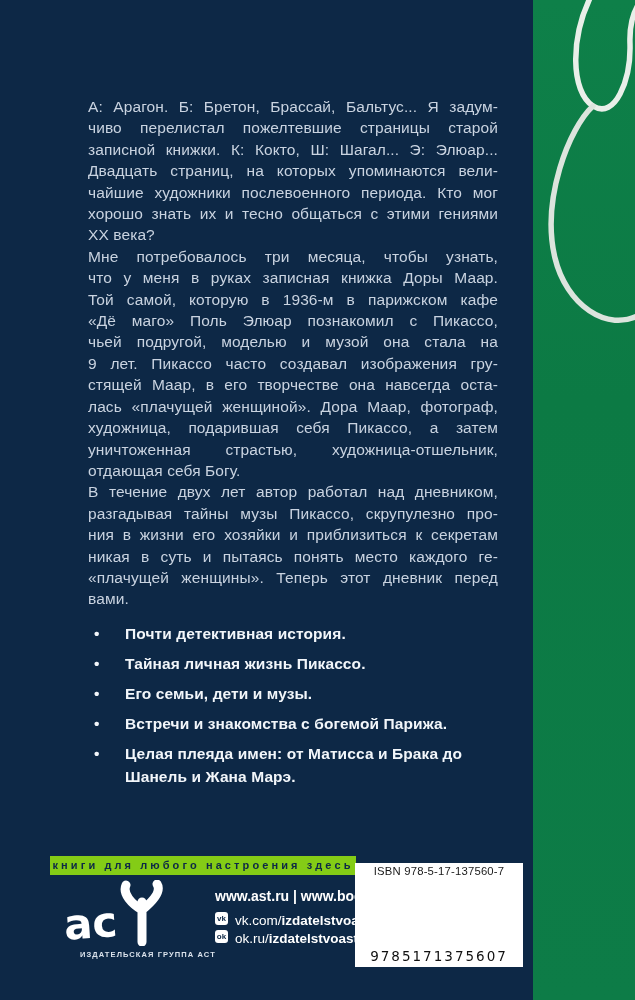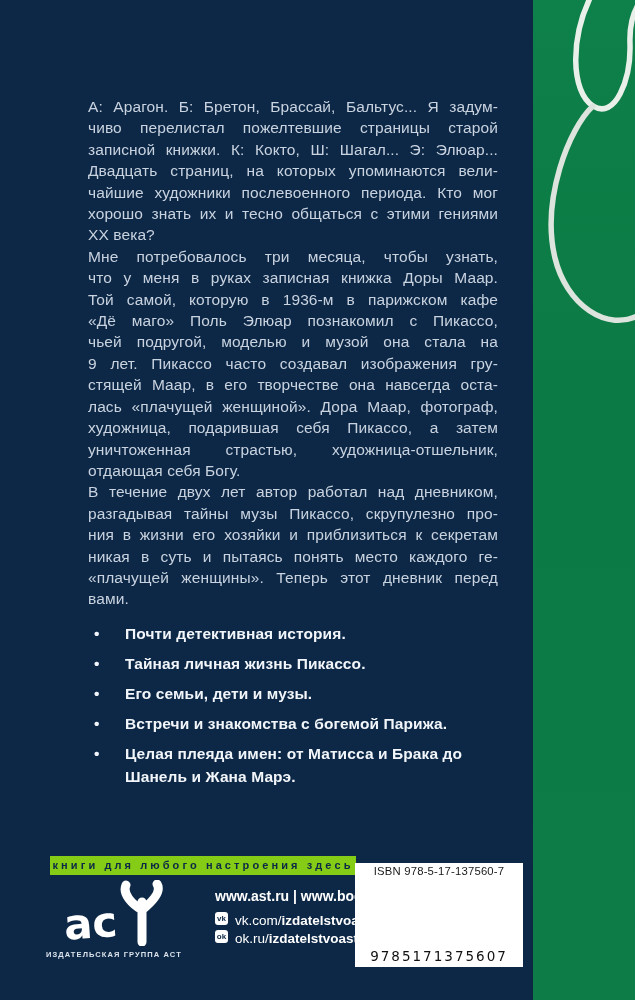--- a/index.html
+++ b/index.html
@@ -45,21 +45,21 @@
   .logo-area{position:absolute;left:46px;top:880px;width:134px;text-align:center;}
   .logo-row{position:relative;height:66px;}
   .logo-letters{
     position:absolute;left:18px;bottom:2px;color:#ffffff;font-weight:700;
     font-size:42px;line-height:40px;font-family:"DejaVu Sans",sans-serif;
     transform:rotate(-4deg);
   }
   .logo-figure{position:absolute;left:64px;top:0px;}
   .logo-caption{
     margin-top:4px;color:#dbe3ec;font-size:7.5px;font-weight:700;
-    letter-spacing:1.1px;white-space:nowrap;
+    letter-spacing:1.1px;white-space:nowrap;margin-left:34px;
   }
   .links{position:absolute;left:215px;top:888px;color:#ffffff;}
   .sites-line{font-weight:700;font-size:14px;line-height:16px;margin-bottom:8px;}
   .social-line{display:flex;font-size:13.5px;line-height:17px;margin-bottom:1px;}
   .social-icon{
     width:13px;height:13px;background:#ffffff;border-radius:3px;color:#0d2846;
     font-size:8px;font-weight:700;line-height:13px;text-align:center;
     margin-right:7px;flex:none;
   }
   .social-line b{font-weight:700;}

